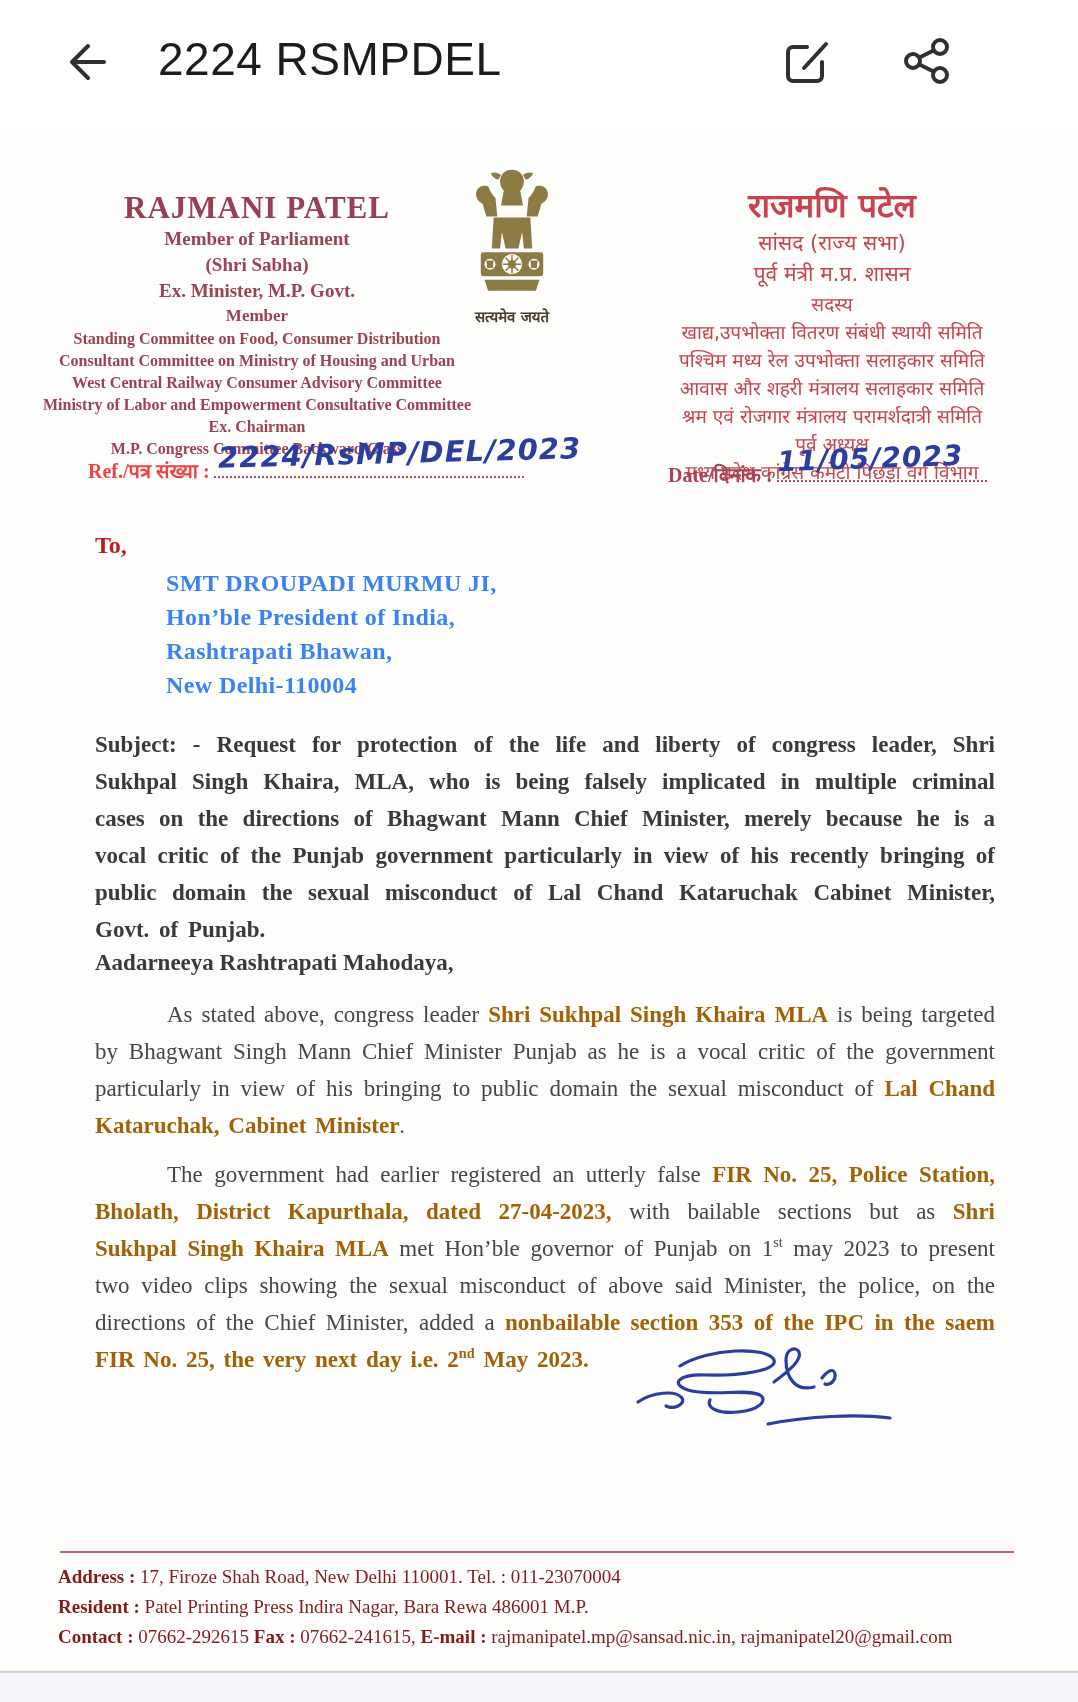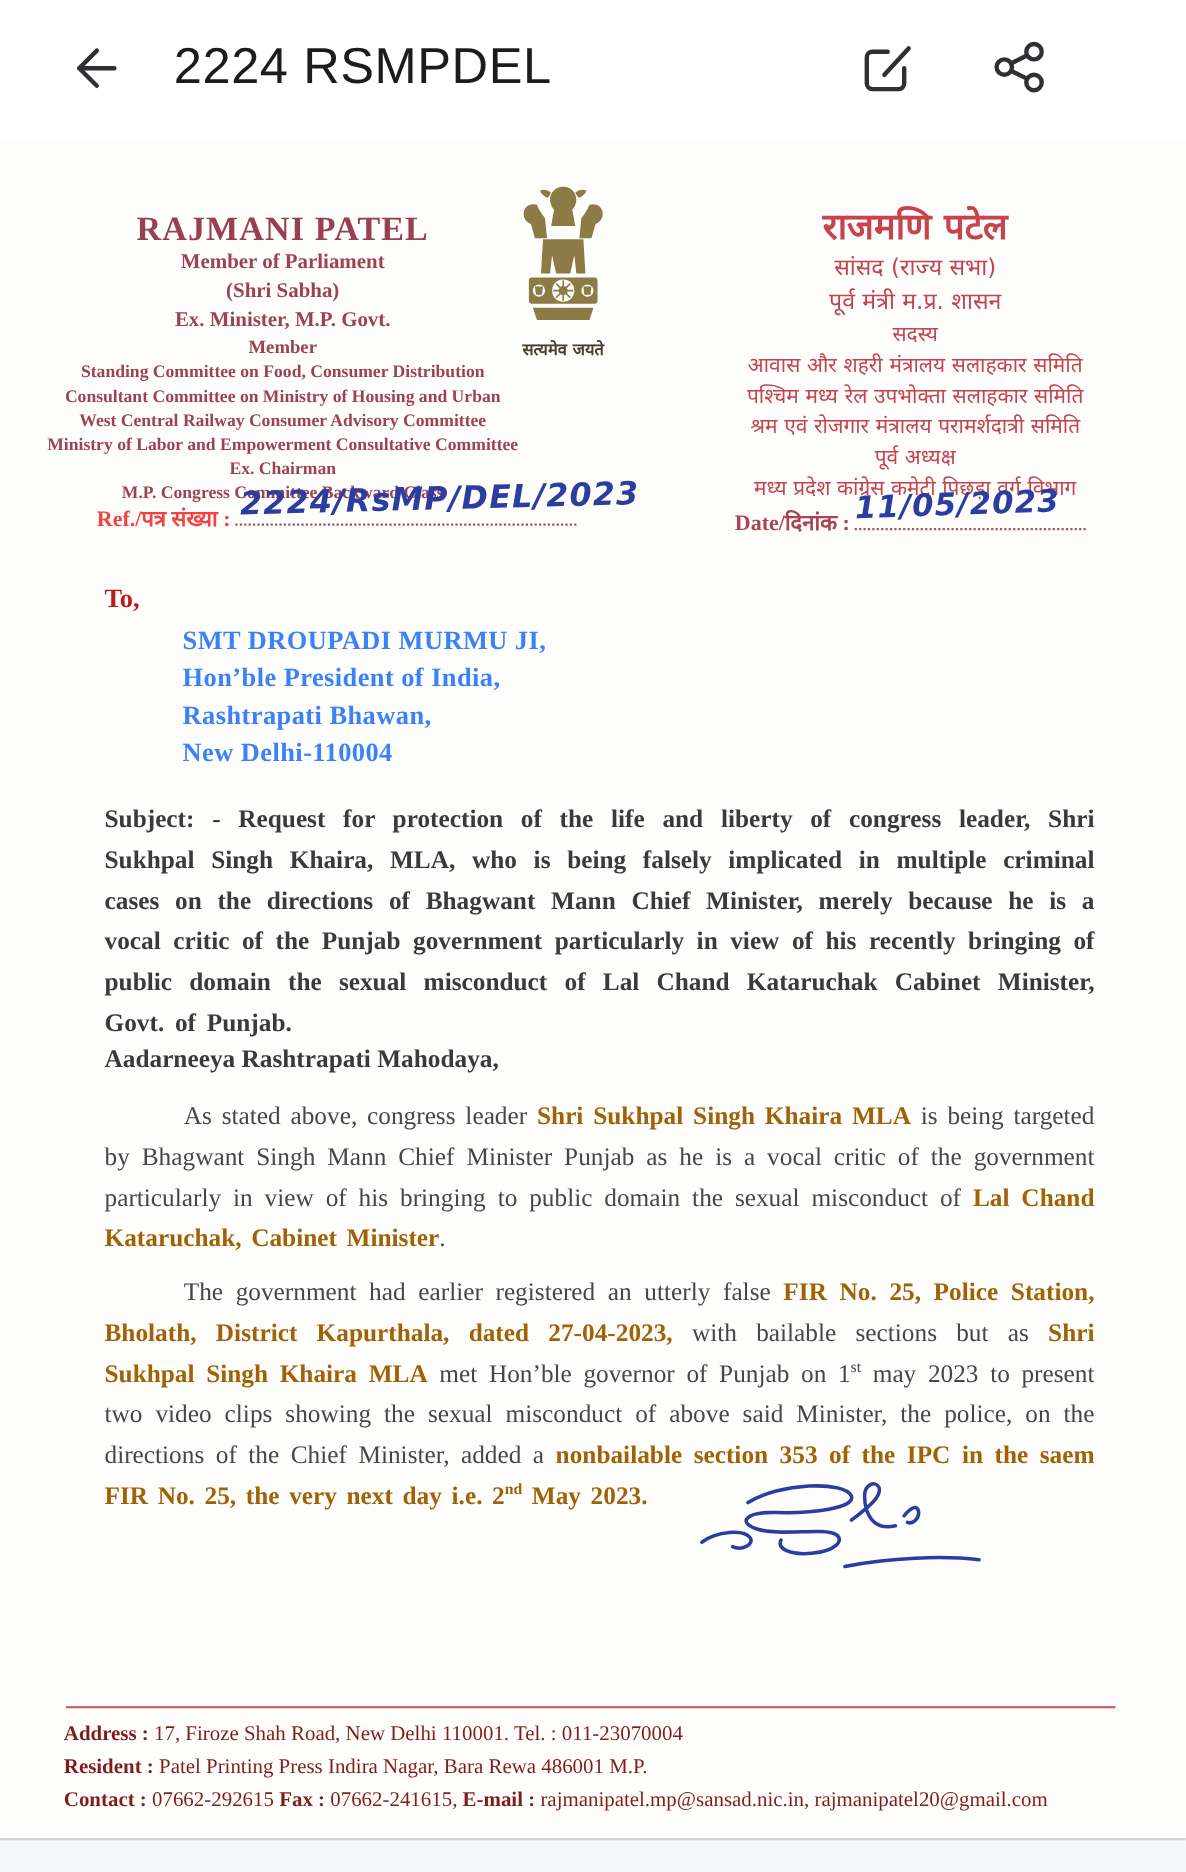--- a/index.html
+++ b/index.html
@@ -136,22 +136,23 @@
       </g>
     </svg>
     <div class="motto">सत्यमेव जयते</div>
   </div>
 
   <div class="lh-right">
     <div class="name">राजमणि पटेल</div>
     <div class="l-big">सांसद (राज्य सभा)</div>
     <div class="l-big">पूर्व मंत्री म.प्र. शासन</div>
     <div class="l-sm">सदस्य</div>
+    <div class="l-sm">खाद्य,उपभोक्ता वितरण संबंधी स्थायी समिति</div>
+    <div class="l-sm">पश्चिम मध्य रेल उपभोक्ता सलाहकार समिति</div>
     <div class="l-sm">आवास और शहरी मंत्रालय सलाहकार समिति</div>
-    <div class="l-sm">पश्चिम मध्य रेल उपभोक्ता सलाहकार समिति</div>
     <div class="l-sm">श्रम एवं रोजगार मंत्रालय परामर्शदात्री समिति</div>
     <div class="l-sm">पूर्व अध्यक्ष</div>
     <div class="l-sm">मध्य प्रदेश कांग्रेस कमेटी पिछड़ा वर्ग विभाग</div>
   </div>
 
   <div class="ref-row">
     <span class="lbl">Ref./पत्र संख्या :</span>
     <span class="dotted">
       <span class="hand">2224/RsMP/DEL/2023</span>
     </span>

